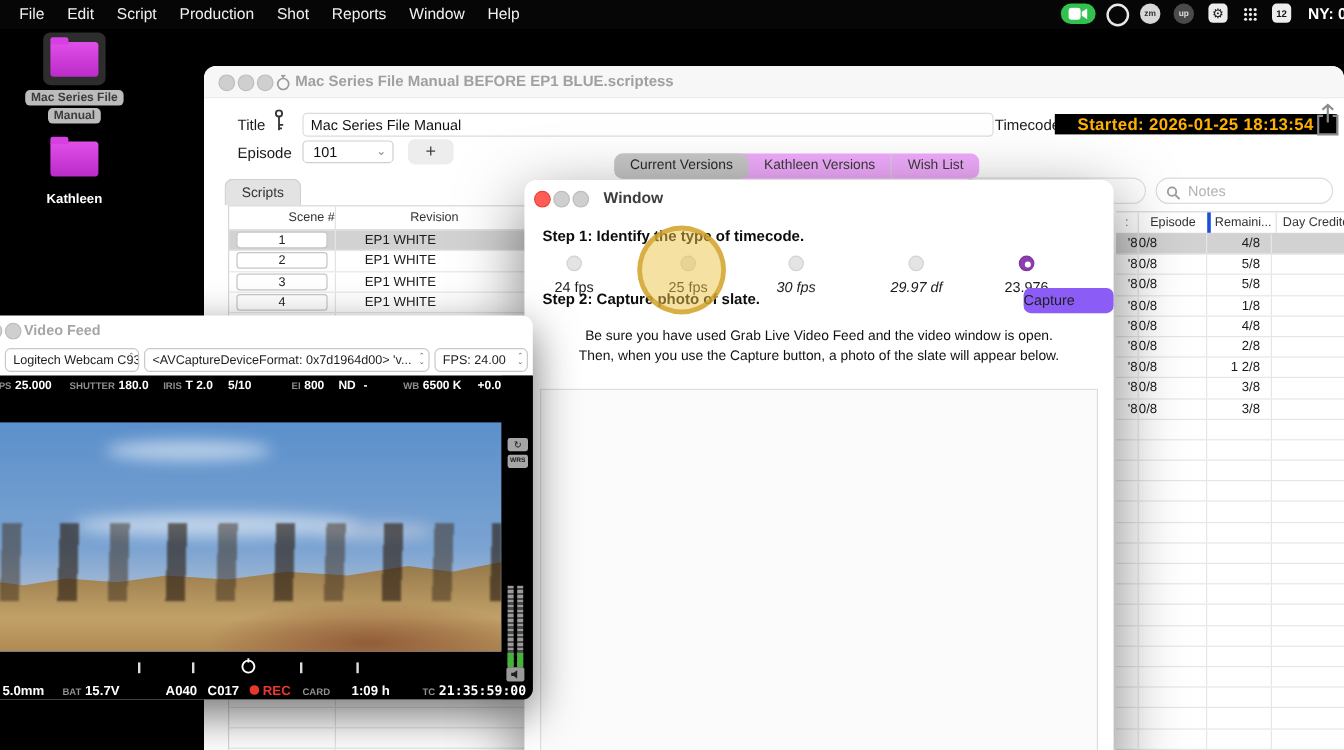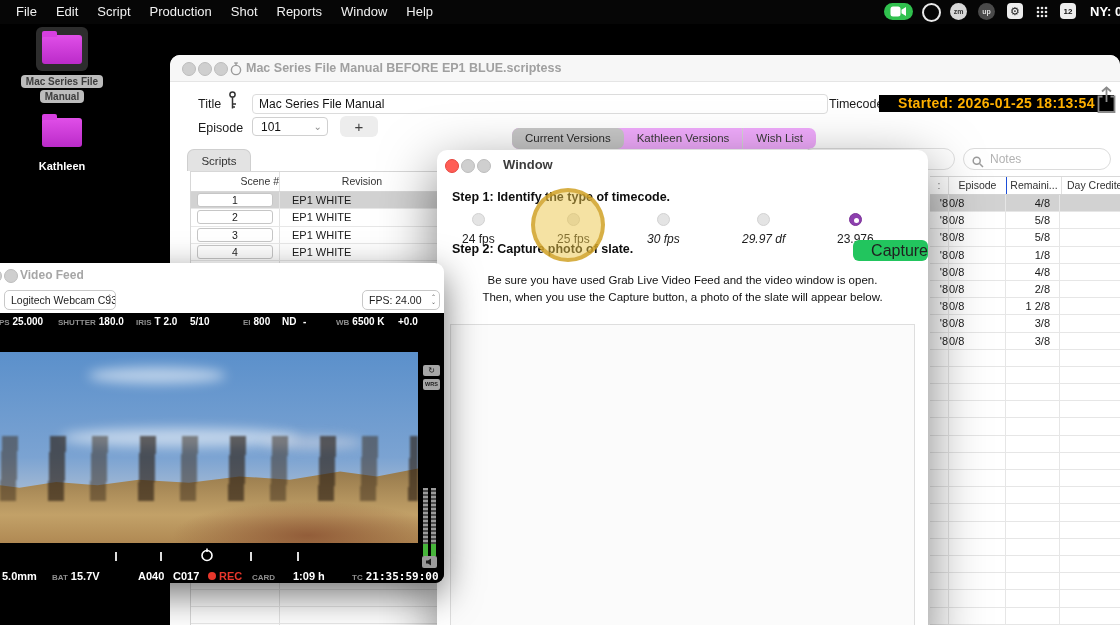--- a/index.html
+++ b/index.html
@@ -55,53 +55,53 @@
   .seg.sel{background:#c7c7c7;border-radius:7px;color:#2a2a2a;}
   .seg:nth-child(3):not(.sel){border-left:1px solid #d4d4d4;}
   .scripts-tab{position:absolute;left:17px;top:94px;width:64px;height:22px;background:#e3e3e3;border:1px solid #cfcfcf;border-bottom:none;border-radius:7px 7px 0 0;text-align:center;line-height:22px;font-size:11.5px;color:#333;box-sizing:border-box;}
   .stable{position:absolute;left:20px;top:116px;width:253px;border:1px solid #d7d7d7;background:#fff;}
   .shead{display:flex;height:19px;border-bottom:1px solid #d7d7d7;}
   .sh1{width:88px;text-align:right;font-size:10.5px;color:#333;line-height:19px;}
   .sh2{flex:1;text-align:center;font-size:10.5px;color:#333;line-height:19px;border-left:1px solid #e3e3e3;}
   .srow{display:flex;height:16.3px;border-bottom:1px solid #e7e7e7;}
   .rowsel{background:#d2d2d2;}
   .scol1{width:88px;display:flex;align-items:center;justify-content:center;}
-  .scol2{flex:1;border-left:1px solid #e3e3e3;font-size:11px;color:#1a1a1a;line-height:16.3px;padding-left:12px;}
+  .scol2{flex:1;border-left:1px solid #e3e3e3;font-size:11px;color:#1a1a1a;line-height:16.3px;padding-left:24px;}
   .chip{width:74px;height:12px;background:#fff;border:1px solid #c6c6c6;border-radius:3px;font-size:10.5px;line-height:12px;text-align:center;color:#222;}
   .pillsearch{position:absolute;left:632px;top:93px;width:153px;height:22px;border:1px solid #e0e0e0;border-radius:11px;background:#fff;box-sizing:border-box;}
   .notes-search{position:absolute;left:793px;top:93px;width:148px;height:22px;border:1px solid #dcdcdc;border-radius:11px;background:#fff;box-sizing:border-box;}
   .notes-input{position:absolute;left:24px;top:2px;width:110px;border:none;outline:none;font-family:"Liberation Sans",sans-serif;font-size:12px;color:#444;background:transparent;}
   .notes-input::placeholder{color:#b2b2b2;}
   .mag-ic{position:absolute;left:8px;top:5px;}
   .rtable{position:absolute;left:760px;top:121px;width:190px;border-top:1px solid #d9d9d9;}
   .rhead{display:flex;height:17px;border-bottom:1px solid #d5d5d5;}
   .rh{font-size:10.5px;color:#333;line-height:17px;text-align:center;overflow:hidden;white-space:nowrap;}
   .rh0{width:18px;color:#777;}
   .rh1{width:57px;border-left:1px solid #e0e0e0;}
-  .rh2{width:54px;border-left:1px solid #1d4ed8;}
+  .rh2{width:54px;border-left:3px solid #1d4ed8;}
   .rh3{flex:1;border-left:1px solid #e0e0e0;text-align:left;padding-left:5px;}
   .rrow{display:flex;height:16.2px;border-bottom:1px solid #e6e6e6;}
   .rc0{width:18px;font-size:11px;color:#1a1a1a;text-align:right;line-height:16.2px;overflow:hidden;}
   .rc1{width:57px;border-left:1px solid #e6e6e6;font-size:11px;color:#1a1a1a;text-align:left;padding-right:13px;line-height:16.2px;box-sizing:border-box;}
   .rc2{width:54px;border-left:1px solid #e6e6e6;font-size:11px;color:#1a1a1a;text-align:right;padding-right:9px;line-height:16.2px;box-sizing:border-box;}
   .rc3{flex:1;border-left:1px solid #e6e6e6;}
 
   
   .popup{position:absolute;left:437px;top:150px;width:491px;height:500px;background:#fff;border-radius:10px;box-shadow:0 18px 55px rgba(0,0,0,.5);z-index:30;}
   .pp-titlebar{position:absolute;left:0;top:0;right:0;height:30px;}
   .pp-title{position:absolute;left:66px;top:0;line-height:30px;font-size:13px;font-weight:600;color:#3c3c3c;}
   .step-lbl{position:absolute;left:15px;font-size:12.5px;font-weight:bold;color:#0d0d0d;white-space:nowrap;}
   .radio-row{position:absolute;left:0;top:63px;width:100%;height:20px;}
   .radio-opt{position:absolute;top:0;display:flex;align-items:center;gap:6px;flex-direction:column;}
   .radio{width:13px;height:13px;border-radius:50%;background:#e4e4e4;border:1px solid #d2d2d2;box-sizing:border-box;position:relative;}
   .radio-sel{background:#8d3fae;border-color:#7c3399;}
   .radio-sel::after{content:"";position:absolute;left:4px;top:4px;width:5px;height:5px;border-radius:50%;background:#fff;}
   .radio-label{font-size:12px;color:#1c1c1c;white-space:nowrap;}
   .click-circle{position:absolute;left:531px;top:188px;width:74px;height:74px;border-radius:50%;background:rgba(236,197,72,.5);border:4px solid rgba(206,158,38,.75);box-sizing:border-box;z-index:35;pointer-events:none;}
-  .capture-btn{position:absolute;left:416px;top:90px;width:75px;height:21px;background:#22c55e;border-radius:6px;text-align:right;line-height:21px;font-size:16px;color:#1f1f1f;}
+  .capture-btn{position:absolute;left:416px;top:90px;width:75px;height:21px;background:#8b5cf6;border-radius:6px;text-align:left;line-height:21px;font-size:12px;color:#1f1f1f;}
   .help{position:absolute;left:0;width:100%;text-align:center;font-size:11.5px;color:#111;}
   .photo-ph{position:absolute;left:13px;top:174px;width:465px;height:326px;background:#fbfbfb;border:1px solid #dedede;box-sizing:border-box;}
 
   
   .vidwin{position:absolute;left:-40px;top:263px;width:484px;height:320px;background:#fff;border-radius:9px;box-shadow:0 12px 36px rgba(0,0,0,.55);z-index:40;}
   .vw-title{position:absolute;left:60px;top:0;line-height:24px;font-size:12px;font-weight:600;color:#a6a6a6;}
   .vw-lights .light{top:6px;}
   .dd{position:absolute;top:27px;height:20px;border:1px solid #c8c8c8;border-radius:5px;background:#fff;font-size:10.5px;color:#1d1d1d;line-height:18px;padding:0 16px 0 6px;box-sizing:border-box;white-space:nowrap;overflow:hidden;}
   .dd .updown{position:absolute;right:3px;top:0;height:18px;display:flex;flex-direction:column;justify-content:center;font-size:6px;line-height:5px;color:#555;}
   .dd1{left:44px;width:112px;}
@@ -580,20 +580,24 @@
     <div class="vw-lights">
 
       <span class="light gray" style="left:28px;top:6px"></span>
       <span class="light gray" style="left:44px;top:6px"></span>
       <span class="vw-title">Video Feed</span>
     </div>
     <div class="dd dd1"><span>Logitech Webcam C930e</span><span class="updown">
           <span>⌃</span>
           <span>⌄</span>
         </span></div>
+    <div class="dd dd2"><span>&lt;AVCaptureDeviceFormat: 0x7d1964d00&gt; 'v...</span><span class="updown">
+          <span>⌃</span>
+          <span>⌄</span>
+        </span></div>
     <div class="dd dd3"><span>FPS: 24.00</span><span class="updown">
           <span>⌃</span>
           <span>⌄</span>
         </span></div>
 
     <div class="camera">
       <div class="ovtop">
         <span class="ot" style="left:34px"><span class="cam-lab">FPS</span><span class="cam-val">25.000</span></span>
         <span class="ot" style="left:98px"><span class="cam-lab">SHUTTER</span><span class="cam-val">180.0</span></span>
         <span class="ot" style="left:176px"><span class="cam-lab">IRIS</span><span class="cam-val">T 2.0</span></span>

